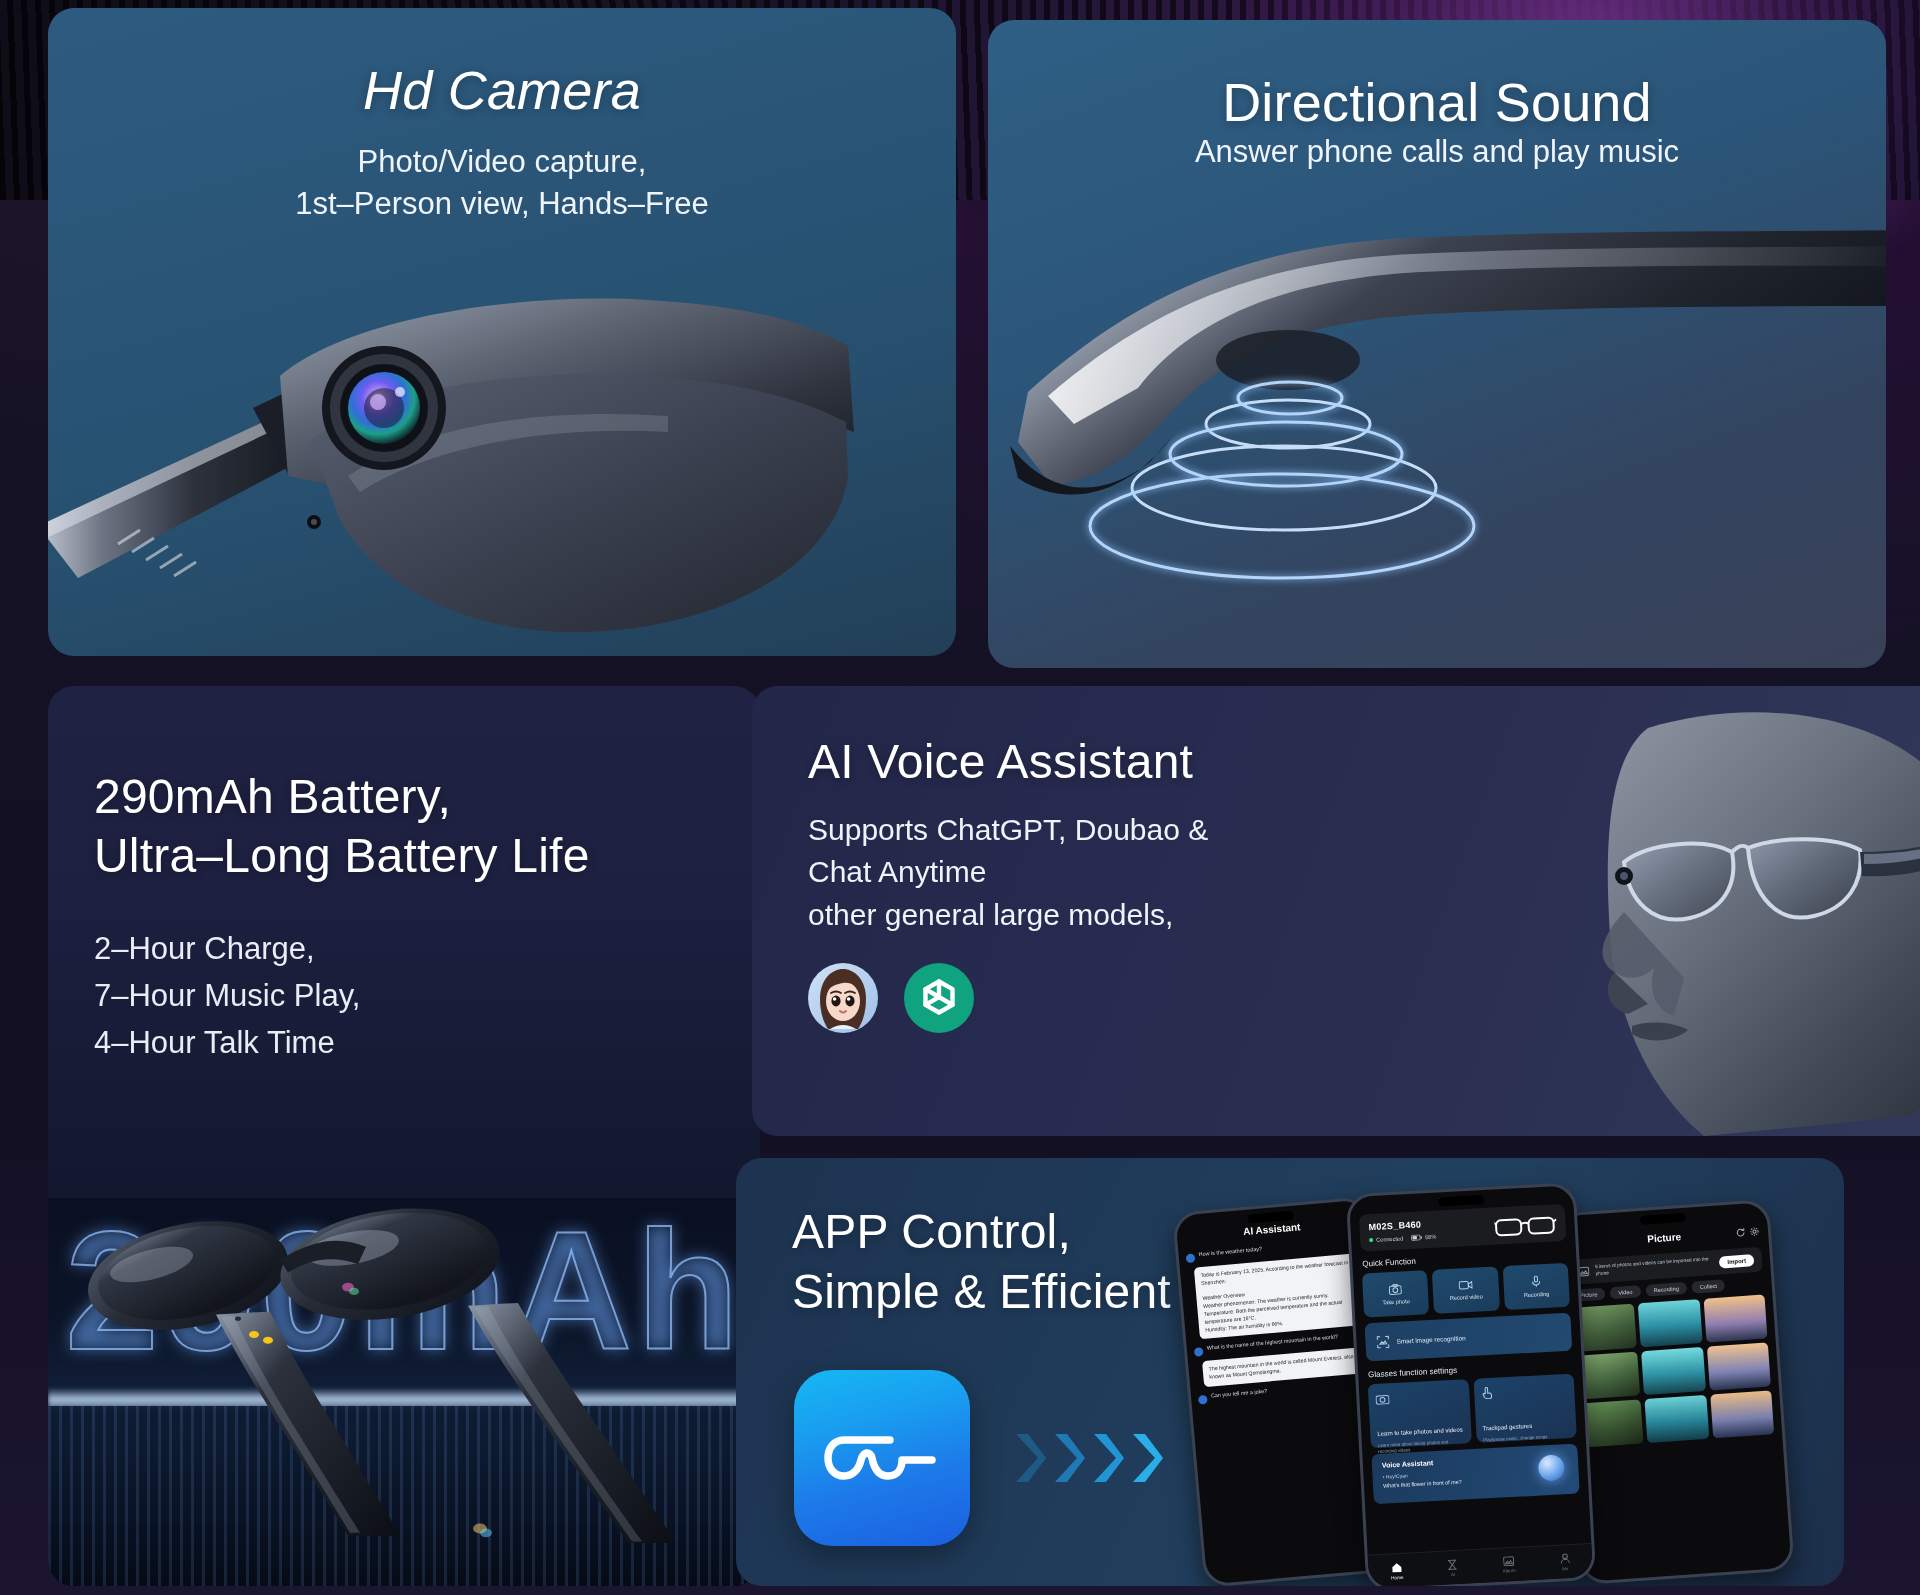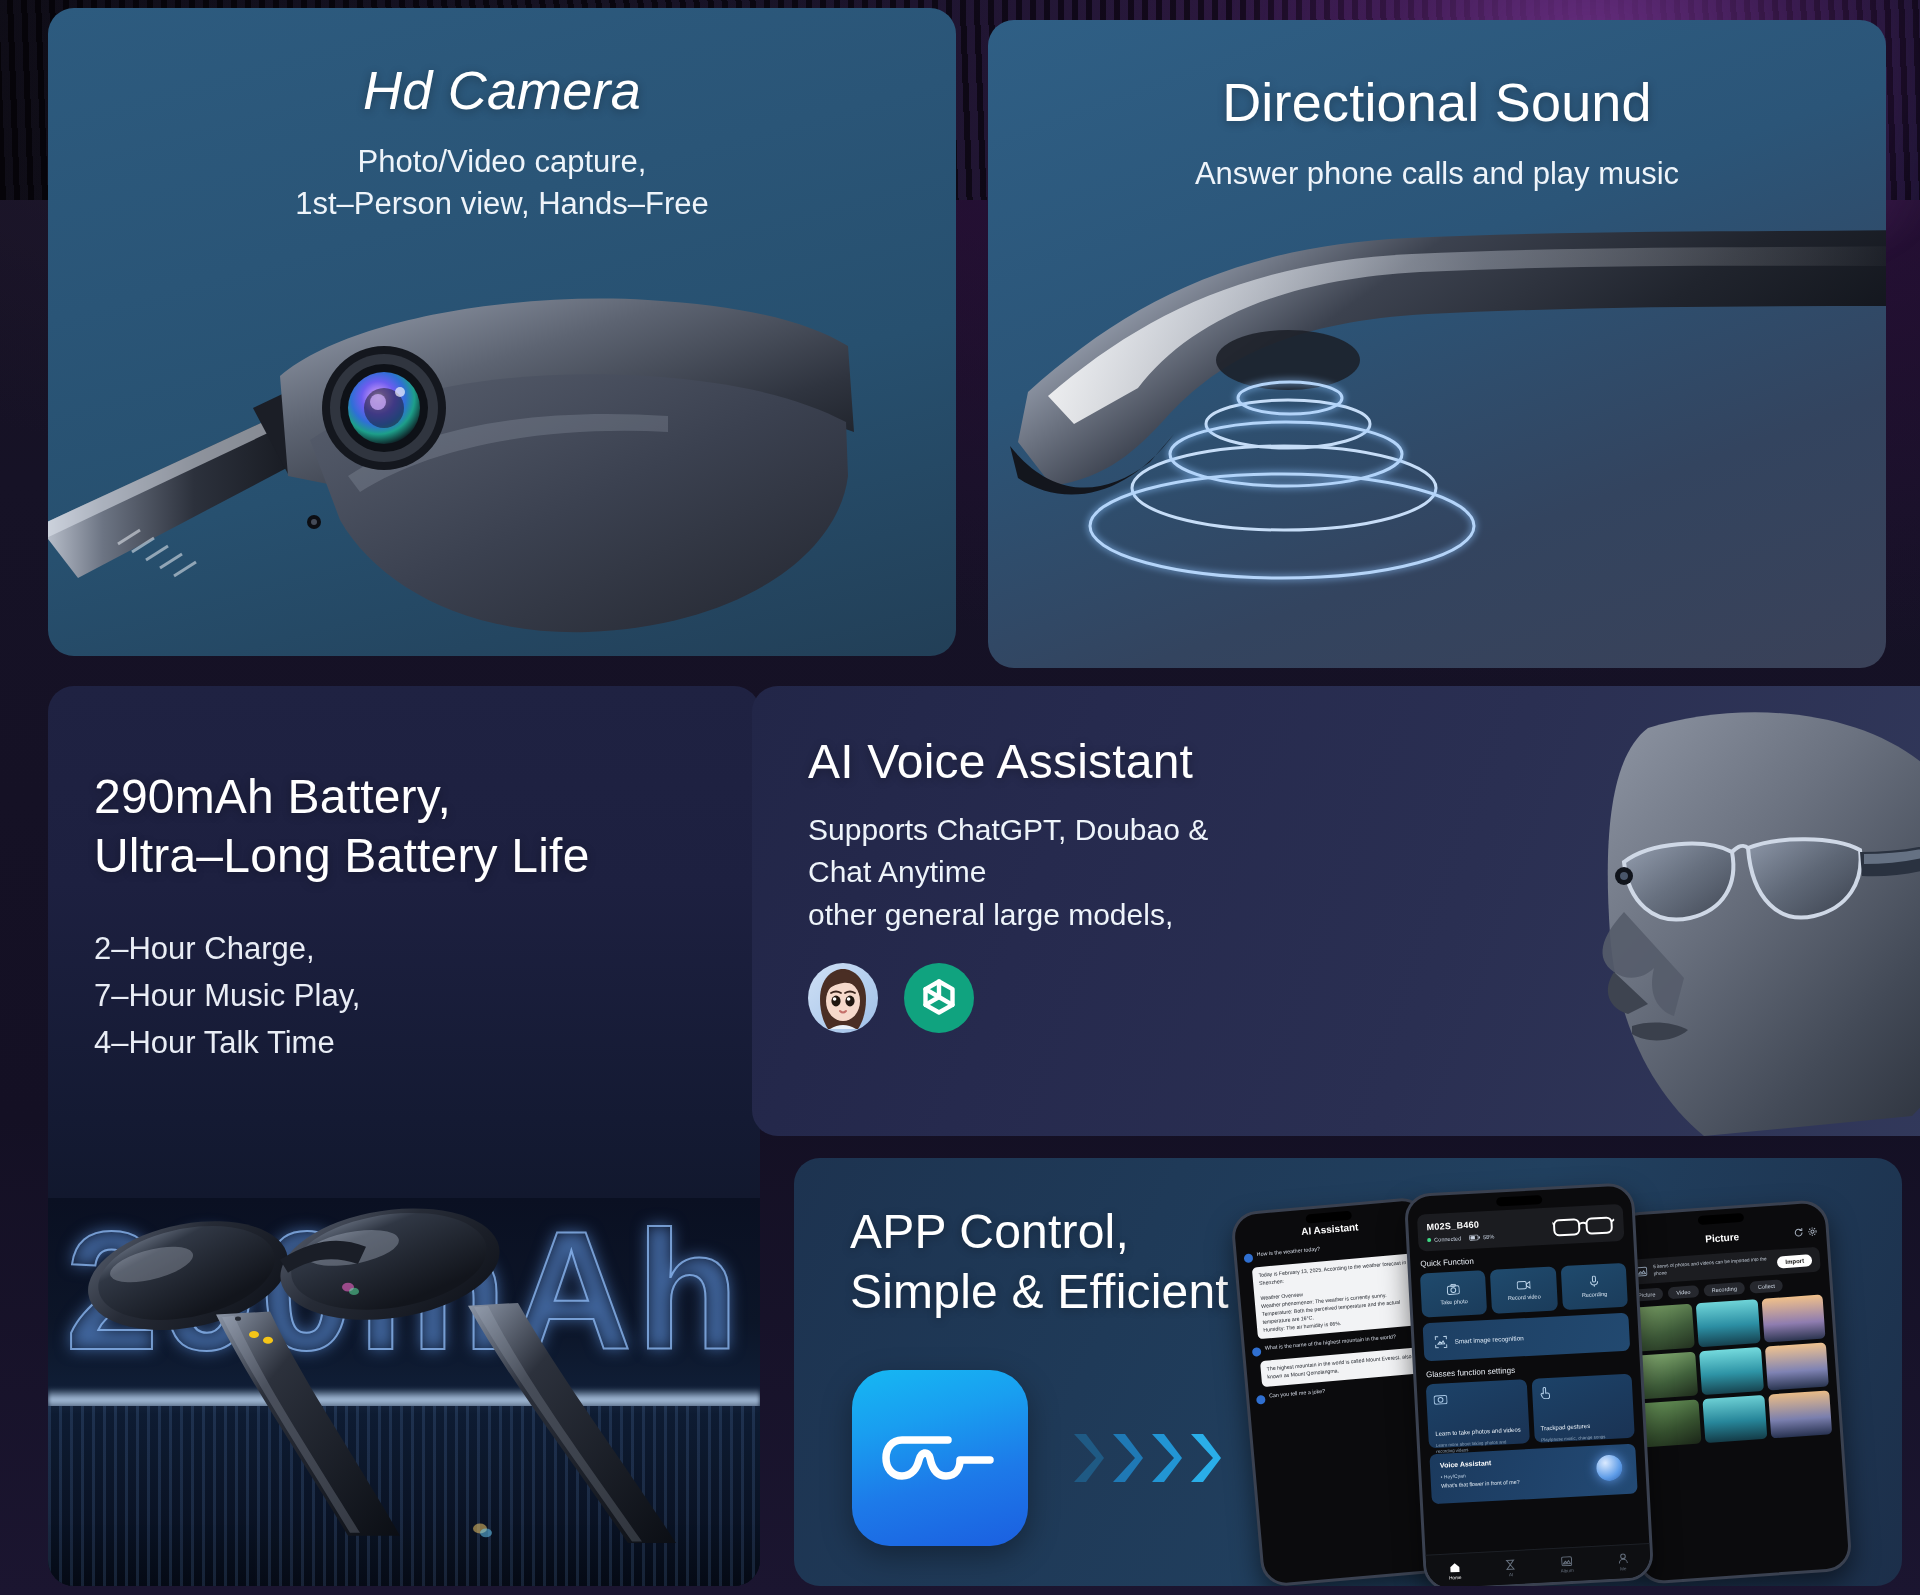--- a/index.html
+++ b/index.html
@@ -51,39 +51,39 @@
     background:linear-gradient(180deg,#1f2242 0%,#1d2040 22%,#141a33 48%,#0e1526 70%,#0a1020 100%);
   }
   
   #card-ai{
     left:752px; top:686px; width:1266px; height:450px;
     background:linear-gradient(110deg,#222648 0%,#262a4e 25%,#2a2f52 55%,#333a5c 100%);
     padding-left:20px;
   }
   
   #card-app{
-    left:794px; top:1158px; width:1108px; height:428px;
+    left:736px; top:1158px; width:1108px; height:428px;
     background:linear-gradient(115deg,#1d3350 0%,#1f3a58 30%,#21405f 58%,#1c2f4a 100%);
   }
 
   .title{
     color:#fff; font-weight:400; letter-spacing:.2px;
     text-shadow:0 2px 10px rgba(0,0,0,.30);
   }
   .subtitle{ color:#eef4fa; font-weight:300; }
 
   
   #card-camera .t-wrap{ position:absolute; top:54px; left:0; width:100%; text-align:center; }
   #card-camera .title{ font-size:54px; line-height:1.05;font-style:italic; }
   #card-camera .subtitle{ font-size:31px; line-height:1.38; margin-top:22px; }
 
   
   #card-sound .t-wrap{ position:absolute; top:54px; left:0; width:100%; text-align:center; }
   #card-sound .title{ font-size:54px; line-height:1.05; }
-  #card-sound .subtitle{ font-size:31px; line-height:1.38; margin-top:22px; }
+  #card-sound .subtitle{ font-size:31px; line-height:1.38; }
 
   
   #card-battery .t-wrap{ position:absolute; top:82px; left:46px; width:640px; }
   #card-battery .title{ font-size:48px; line-height:1.22; font-weight:500; }
   #card-battery .specs{ margin-top:40px; color:#e9edf5; font-size:31px; line-height:1.52; font-weight:300; }
 
   
   #card-ai .t-wrap{ position:absolute; top:50px; left:56px; width:560px; }
   #card-ai .title{ font-size:48px; line-height:1.1; font-weight:500; }
   #card-ai .subtitle{ margin-top:20px; font-size:30px; line-height:1.42; }

